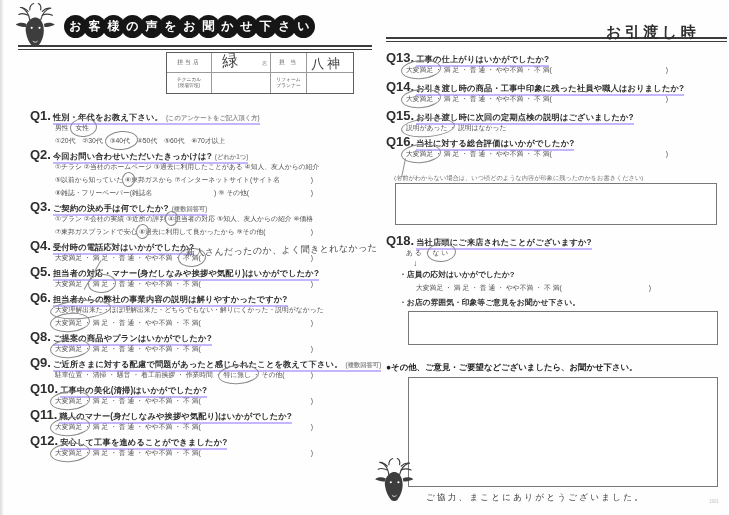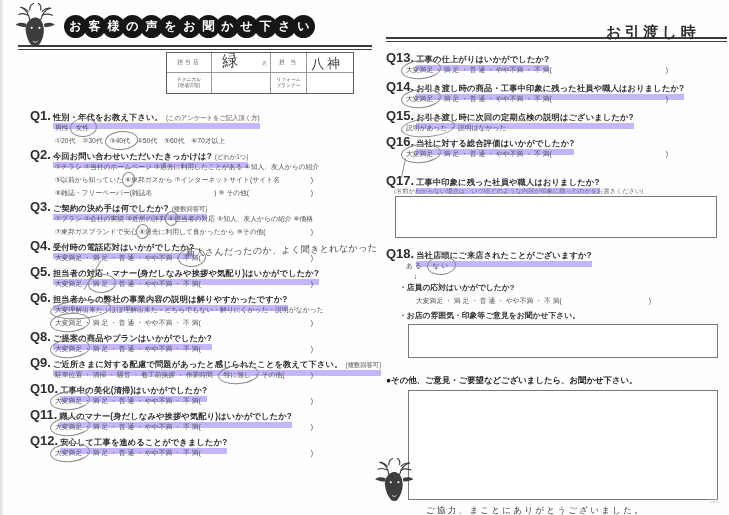--- a/index.html
+++ b/index.html
@@ -33,21 +33,21 @@
   .hw-staff{position:absolute;left:311px;top:55px;font-size:13px;letter-spacing:3px;transform:rotate(-2deg);}
   .hw-q4{position:absolute;left:186px;top:244px;font-size:9px;transform:rotate(-1.5deg);
          color:#4a4a4a;white-space:nowrap;letter-spacing:0.4px;}
 
   
   .col{position:absolute;}
   #left-col{left:30px;top:108px;width:332px;}
   #right-col{left:386px;top:50px;width:341px;}
   .qline{height:13px;line-height:13px;white-space:nowrap;}
   .qid{font-weight:bold;font-size:13px;color:#2e2e2e;margin-right:2px;}
-  .ul{border-bottom:6px solid #c4b5fd;}
+  .ul{border-bottom:2px solid #c4b5fd;}
   .qtitle{font-weight:bold;font-size:8.2px;color:#2e2e2e;letter-spacing:0.2px;}
   .qnote{font-size:6.3px;color:#8f8f8f;font-weight:bold;margin-left:3px;}
   .opts{display:flex;align-items:center;height:13px;font-size:6.8px;color:#4e4e4e;
         padding-left:25px;width:258px;white-space:pre;}
   #right-col .opts{padding-left:20px;width:262px;}
   .fill{flex:1 1 auto;}
   .circ{position:relative;}
   .circ::after{content:"";position:absolute;left:-5px;right:-8px;top:-5px;bottom:-4px;
                border:1.3px solid #8a8a8a;border-radius:50%;transform:rotate(-5deg);}
   .circ.small::after{left:-3px;right:-4px;top:-4px;bottom:-3px;transform:rotate(8deg);}
@@ -169,21 +169,20 @@
       <div class="opts"><span class="tok circ">大変満足</span><span class="tok"> ・ </span><span class="tok">満 足</span><span class="tok"> ・ </span><span class="tok">普 通</span><span class="tok"> ・ </span><span class="tok">やや不満</span><span class="tok"> ・ </span><span class="tok">不 満</span><span class="tok">(</span><span class="fill"></span><span class="tok">)</span></div>
       <div style="height: 3px;"></div>
       <div class="qline"><span class="qid">Q14.</span><span class="ul"><span class="qtitle">お引き渡し時の商品・工事中印象に残った社員や職人はおりましたか?</span></span></div>
       <div class="opts"><span class="tok circ">大変満足</span><span class="tok"> ・ </span><span class="tok">満 足</span><span class="tok"> ・ </span><span class="tok">普 通</span><span class="tok"> ・ </span><span class="tok">やや不満</span><span class="tok"> ・ </span><span class="tok">不 満</span><span class="tok">(</span><span class="fill"></span><span class="tok">)</span></div>
       <div style="height: 3px;"></div>
       <div class="qline"><span class="qid">Q15.</span><span class="ul"><span class="qtitle">お引き渡し時に次回の定期点検の説明はございましたか?</span></span></div>
       <div class="opts"><span class="tok circ">説明があった</span><span class="tok"> ・ 説明はなかった</span></div>
       <div class="qline"><span class="qid">Q16.</span><span class="ul"><span class="qtitle">当社に対する総合評価はいかがでしたか?</span></span></div>
       <div class="opts"><span class="tok circ">大変満足</span><span class="tok"> ・ </span><span class="tok">満 足</span><span class="tok"> ・ </span><span class="tok">普 通</span><span class="tok"> ・ </span><span class="tok">やや不満</span><span class="tok"> ・ </span><span class="tok">不 満</span><span class="tok">(</span><span class="fill"></span><span class="tok">)</span></div>
       <div style="height: 13px;"></div>
-      <div class="qline"><span class="qid">Q17.</span><span class="ul"><span class="qtitle">工事中印象に残った社員や職人はおりましたか?</span></span></div>
       <div class="qnote-line">(名前がわからない場合は、いつ頃どのような内容が印象に残ったのかをお書きください)</div>
       <div class="wbox" style="height: 40px; margin-left: 9px; width: 320px;"></div>
       <div style="height: 8px;"></div>
       <div class="qline"><span class="qid">Q18.</span><span class="ul"><span class="qtitle">当社店頭にご来店されたことがございますか?</span></span></div>
       <div class="opts"><span class="tok">あ る ・ </span><span class="tok circ">な い</span></div>
       <div class="arrowline">↓</div>
       <div class="subq">・店員の応対はいかがでしたか?</div>
       <div class="opts" style="padding-left: 30px; width: 235px;"><span class="tok">大変満足</span><span class="tok"> ・ </span><span class="tok">満 足</span><span class="tok"> ・ </span><span class="tok">普 通</span><span class="tok"> ・ </span><span class="tok">やや不満</span><span class="tok"> ・ </span><span class="tok">不 満</span><span class="tok">(</span><span class="fill"></span><span class="tok">)</span></div>
       <div style="height: 2px;"></div>
       <div class="subq">・お店の雰囲気・印象等ご意見をお聞かせ下さい。</div>

